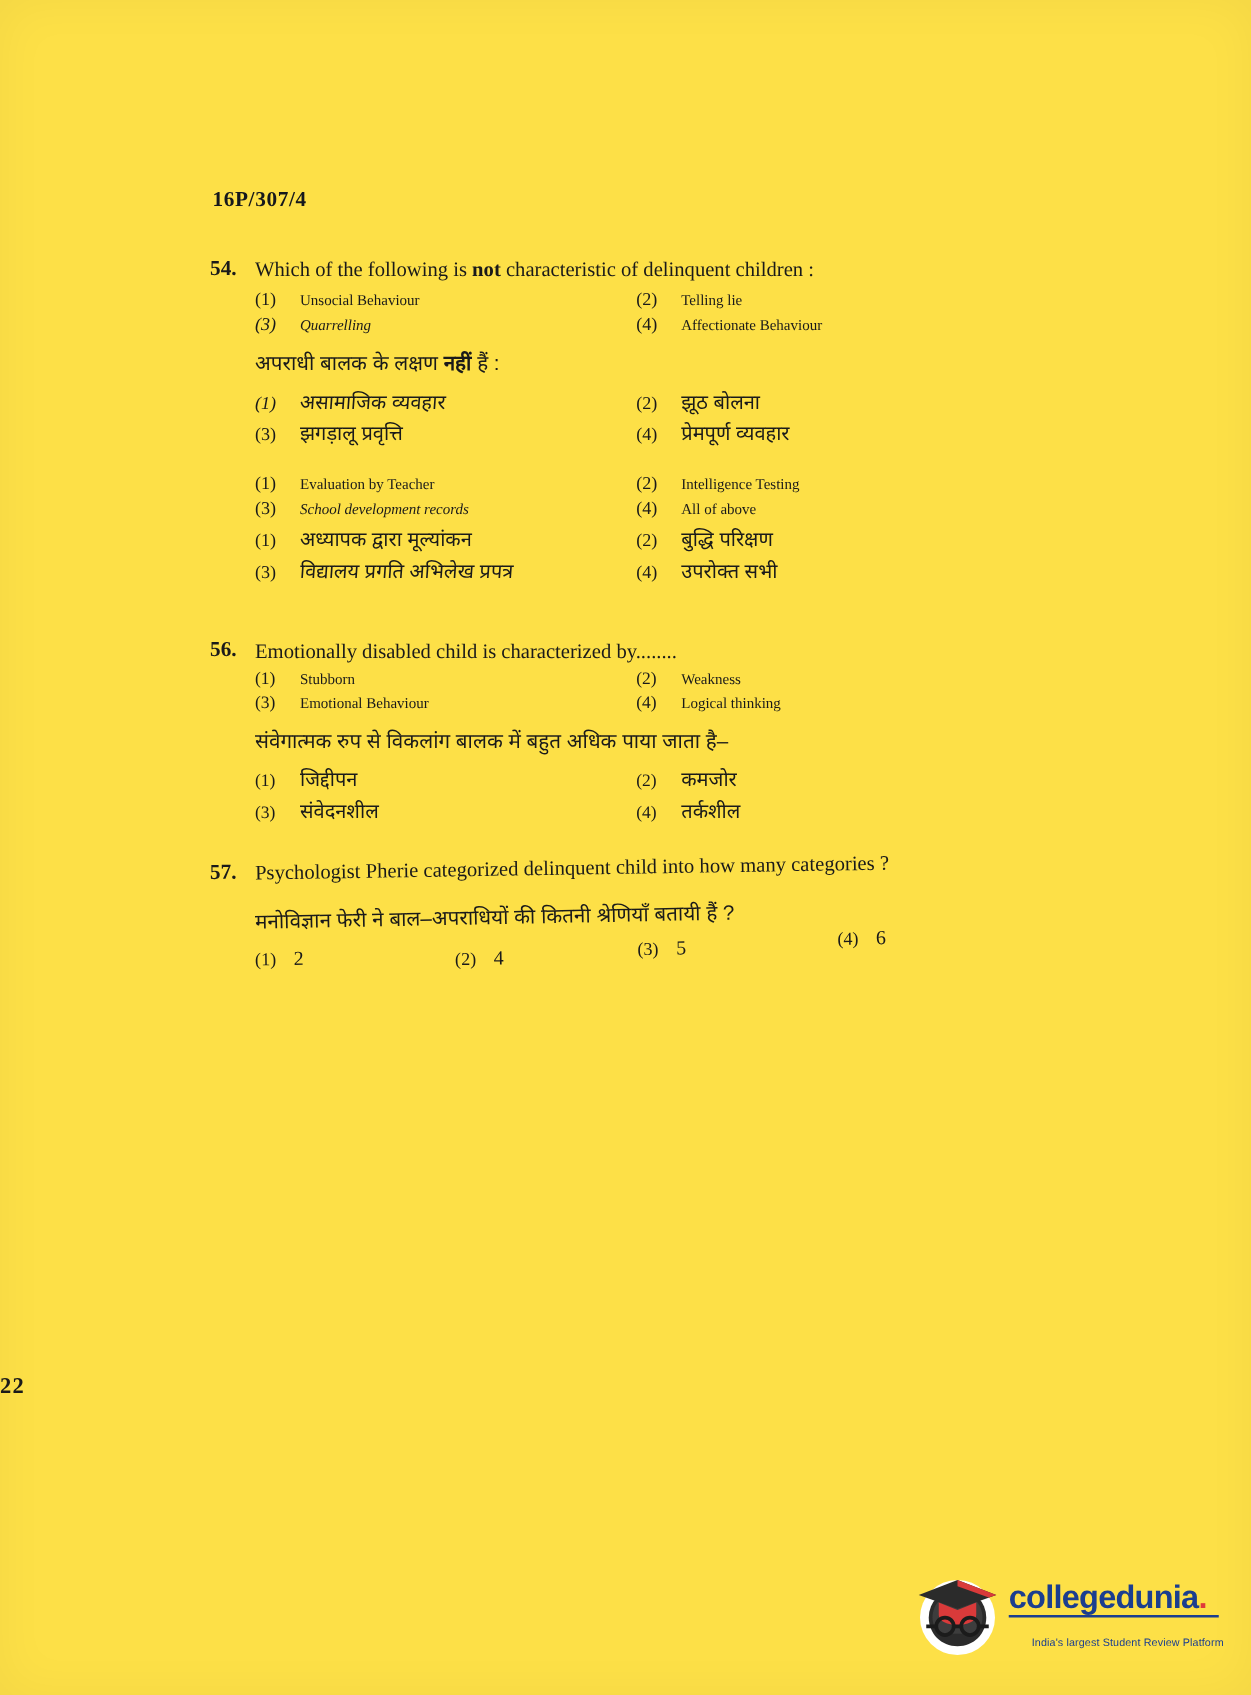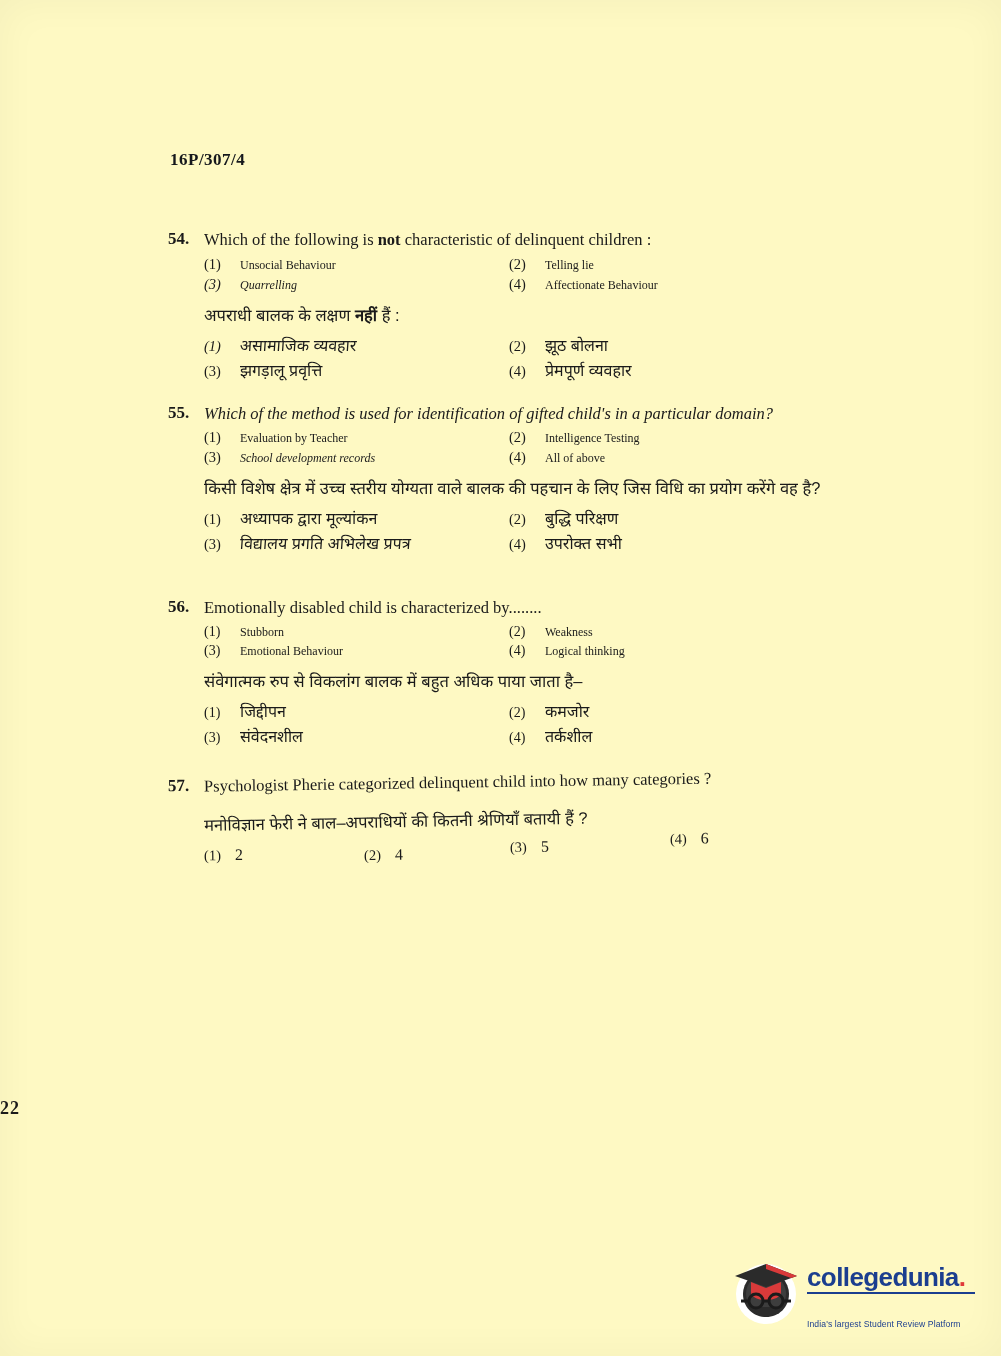--- a/index.html
+++ b/index.html
@@ -11,21 +11,21 @@
     width: 1001px;
     height: 1356px;
     position: relative;
     font-family: "Liberation Serif", serif;
     color: #1a1a1a;
     overflow: hidden;
   }
   .page {
     position: absolute;
     inset: 0;
-    background: #fef9c3;
+    background: #fde047;
   }
   
   .page:before {
     content: "";
     position: absolute;
     inset: 0;
     box-shadow: inset 0 0 42px rgba(0,0,0,0.045);
     pointer-events: none;
   }
   .paper-code {
@@ -98,21 +98,21 @@
   }
   .hindi-q b { font-weight: bold; }
   .hindi-opts .val {
     font-family: "Liberation Sans", sans-serif;
     font-size: 16px;
   }
   .ital { font-style: italic; }
   .skew { display: inline-block; transform: skewX(-4deg); }
 
   
-  #q54 { margin-bottom: 22px; margin-top: 24px; }
+  #q54 { margin-bottom: 22px; }
   #q55 { margin-bottom: 22px; }
   #q56 { margin-bottom: 24px; margin-top: 43px; }
   #q57 { margin-bottom: 10px; }
 
   #q56 .opt .lbl { font-size: 14px; }
   #q57 .q-head { transform: rotate(-0.9deg); }
   #q57 .hindi-q { transform: rotate(-1.1deg); margin-top: 14px; }
   #q57 .opts { transform: rotate(-0.8deg); margin-top: 10px; }
 
   .q57-opts {
@@ -169,22 +169,23 @@
     font-weight: bold;
     color: #1b3e8f;
     letter-spacing: -0.6px;
     line-height: 1;
   }
   .logo-name .dot { color: #e03a3a; }
   .logo-tag {
     font-family: "Liberation Sans", sans-serif;
     font-size: 8.6px;
     color: #1b3e8f;
-    margin-top: 21px;
+    margin-top: 11px;
     letter-spacing: 0.1px;
+    text-align: right;
   }
   .logo-underline {
     position: absolute;
     left: 78px;
     top: 44px;
     width: 168px;
     height: 2px;
     background: #1b3e8f;
   }
 </style>
@@ -243,24 +244,20 @@
           </div>
           <div class="opt col-b">
             <span class="lbl">(4)</span>
             <span class="val">प्रेमपूर्ण व्यवहार</span>
           </div>
         </div>
       </div>
     </div>
 
     <div class="q" id="q55">
-      <div class="q-head">
-        <div class="q-num">55.</div>
-        <div class="q-text ital">Which of the method is used for identification of gifted child's in a particular domain?</div>
-      </div>
       <div class="opts">
         <div class="opt-row">
           <div class="opt col-a">
             <span class="lbl">(1)</span>
             <span class="val">Evaluation by Teacher</span>
           </div>
           <div class="opt col-b">
             <span class="lbl">(2)</span>
             <span class="val">Intelligence Testing</span>
           </div>
@@ -269,21 +266,20 @@
           <div class="opt col-a">
             <span class="lbl">(3)</span>
             <span class="val ital">School development records</span>
           </div>
           <div class="opt col-b">
             <span class="lbl">(4)</span>
             <span class="val">All of above</span>
           </div>
         </div>
       </div>
-      <div class="hindi-q">किसी विशेष क्षेत्र में उच्च स्तरीय योग्यता वाले बालक की पहचान के लिए जिस विधि का प्रयोग करेंगे वह है?</div>
       <div class="opts hindi-opts">
         <div class="opt-row">
           <div class="opt col-a">
             <span class="lbl">(1)</span>
             <span class="val">अध्यापक द्वारा मूल्यांकन</span>
           </div>
           <div class="opt col-b">
             <span class="lbl">(2)</span>
             <span class="val">बुद्धि परिक्षण</span>
           </div>

